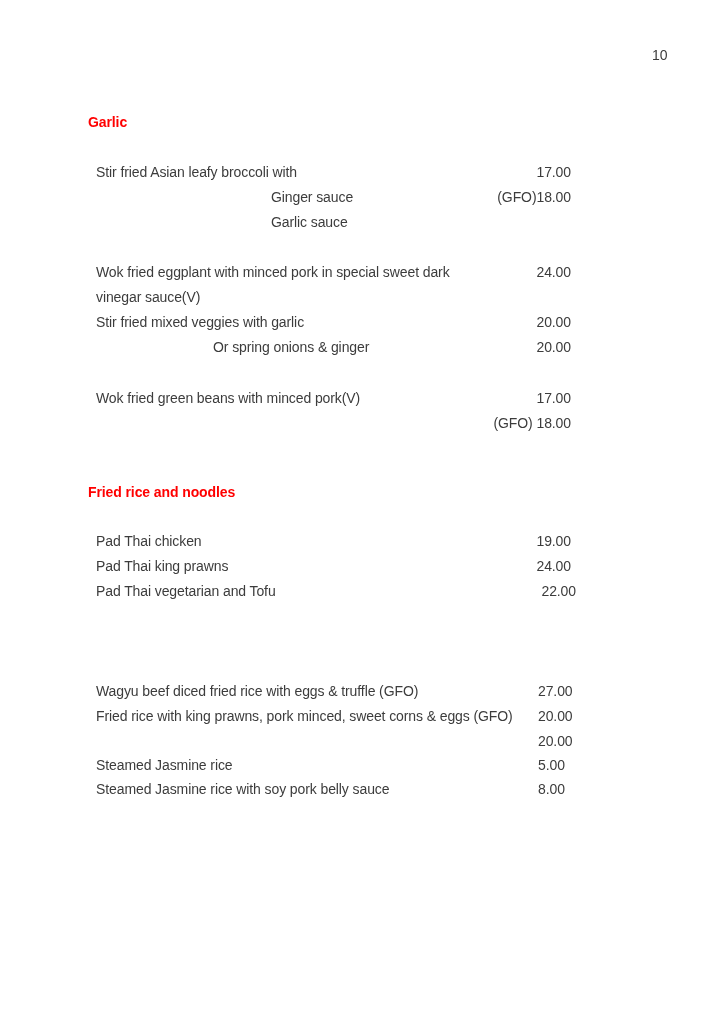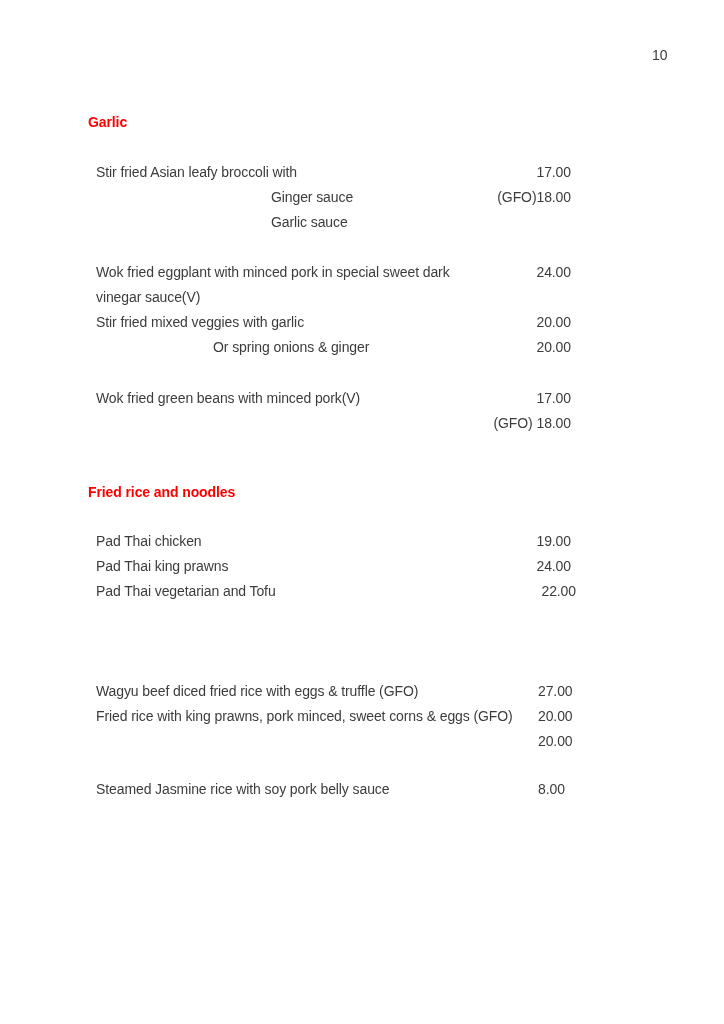--- a/index.html
+++ b/index.html
@@ -137,19 +137,23 @@
 
   <div class="row" style="top:706px">
     <span>Fried rice with king prawns, pork minced, sweet corns &amp; eggs (GFO)</span>
     <span class="price price-left">20.00</span>
   </div>
 
   <div class="row" style="top:731px">
     <span class="price price-left">20.00</span>
   </div>
 
+  <div class="row" style="top:755px">
+    <span>Steamed Jasmine rice</span>
+    <span class="price price-left">5.00</span>
+  </div>
 
   <div class="row" style="top:779px">
     <span>Steamed Jasmine rice with soy pork belly sauce</span>
     <span class="price price-left">8.00</span>
   </div>
 
 </div>
 
 </body></html>

